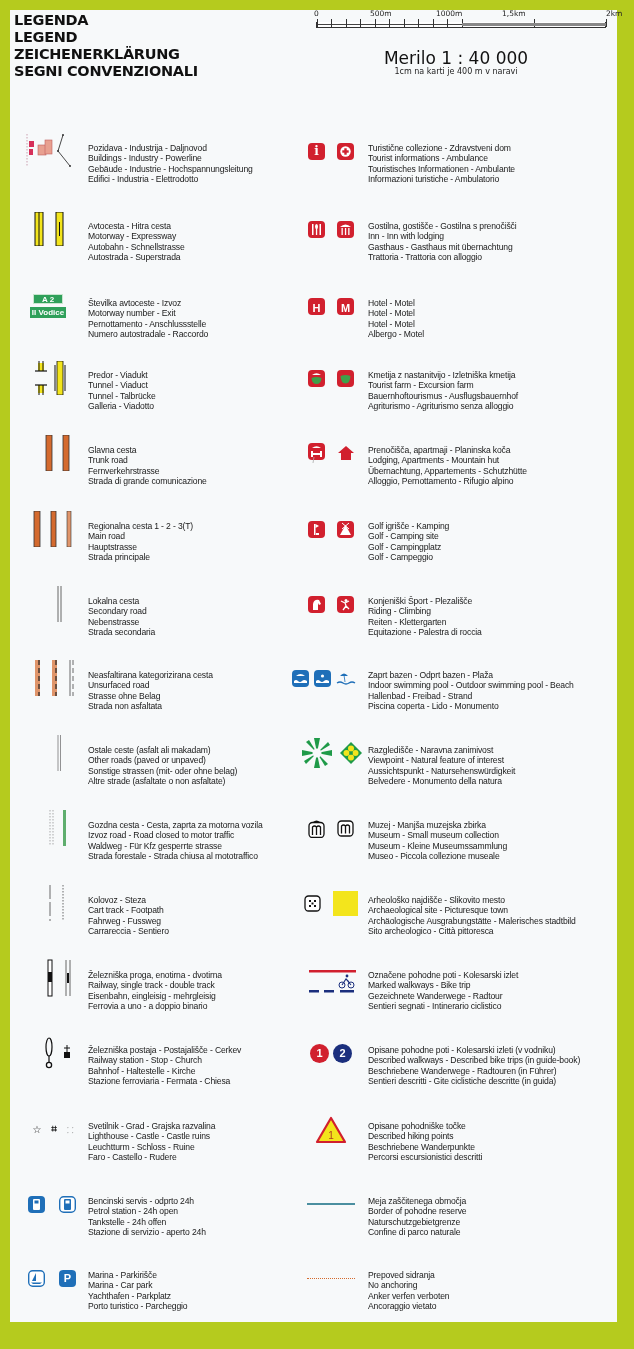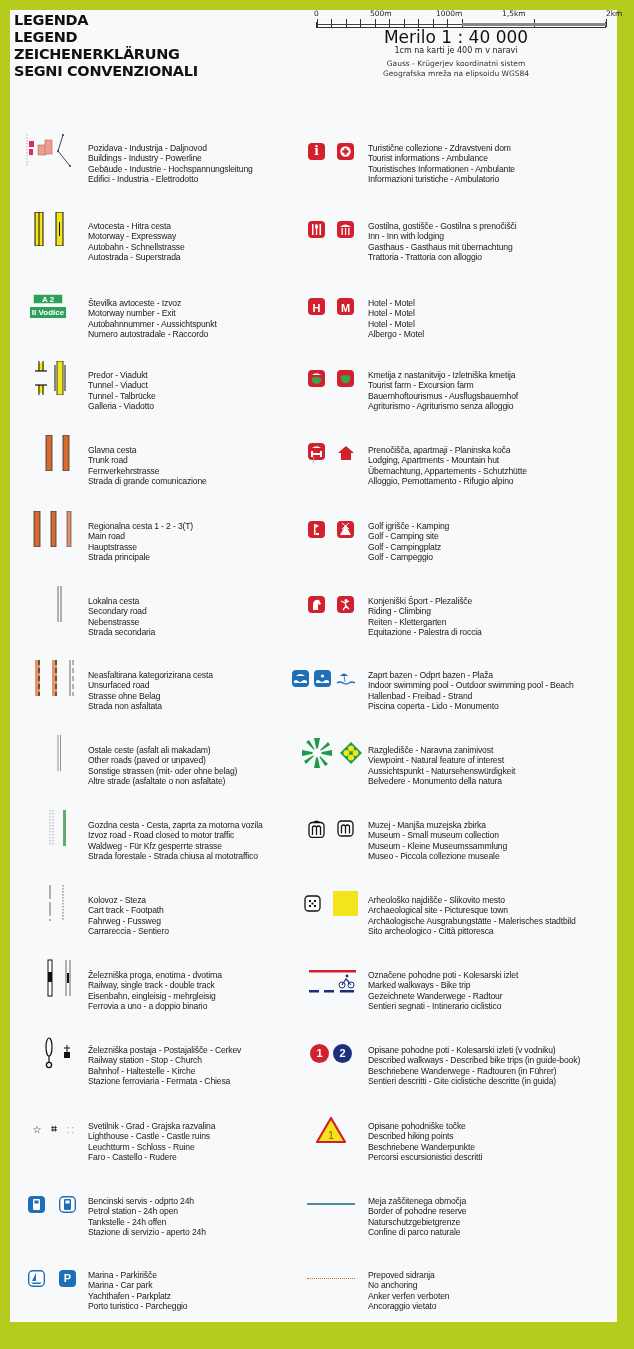--- a/index.html
+++ b/index.html
@@ -35,21 +35,21 @@
   .scale-labels { position: relative; height: 11px; font-size: 7.5px; color: #222; }
   .scale-labels span { position: absolute; top: 0; }
   .scale-bar {
     position: relative; height: 6px; margin-top: 2px;
     border: 1px solid #333; border-top: none;
     background: linear-gradient(#fff 0 45%, #444 45% 55%, #fff 55%);
   }
   .scale-bar i { position: absolute; top: -3px; width: 1px; height: 8px; background: #333; }
   .scale-fill { position: absolute; top: 1px; height: 3px; background: #888; }
   .scale-title {
-    text-align: center; font-size: 17px; color: #111; margin-top: 0; line-height: 18px;
+    text-align: center; font-size: 17px; color: #111; margin-top: 21px; line-height: 18px;
   }
   .scale-sub { text-align: center; font-size: 8px; color: #222; line-height: 9px; }
   .scale-note { text-align: center; font-size: 7.5px; color: #333; line-height: 10px; margin-top: 4px; }
 
   .entry { position: absolute; }
   .entry .sym {
     position: absolute; display: flex; align-items: center; justify-content: center; gap: 8px;
   }
   .entry .txt {
     position: absolute;
@@ -108,24 +108,20 @@
       <i style="left:101px"></i>
       <i style="left:116px"></i>
       <i style="left:130px"></i>
       <i style="left:145px"></i>
       <i style="left:217px"></i>
       <i style="left:289px"></i>
     <div class="scale-fill" style="left:145px;width:144px;"></div>
   </div>
   <div class="scale-title">Merilo 1 : 40 000</div>
   <div class="scale-sub">1cm na karti je 400 m v naravi</div>
-  <div class="scale-note">
-    <div>Gauss - Krügerjev koordinatni sistem</div>
-    <div>Geografska mreža na elipsoidu WGS84</div>
-  </div>
 </div>
 
 <div class="entry left" style="left:12px;top:130px;">
   <div class="sym">
     <svg width="60" height="40" viewBox="0 0 60 40">
       <line x1="9" y1="3" x2="9" y2="36" stroke="#c9a0b0" stroke-width="1" stroke-dasharray="1.5,1.5"></line>
       <rect x="11" y="10" width="5" height="6" fill="#d6305a"></rect>
         <rect x="11" y="18" width="4" height="6" fill="#d6305a"></rect>
       <rect x="20" y="14" width="8" height="10" fill="#e8a090" stroke="#c06060" stroke-width="0.6"></rect>
       <rect x="27" y="9" width="7" height="14" fill="#e8a090" stroke="#c06060" stroke-width="0.6"></rect>
@@ -162,21 +158,21 @@
 </div>
 
 <div class="entry left" style="left:12px;top:285px;">
   <div class="sym" style="flex-direction:column;gap:3px;">
     <div style="background:#2fa05a;color:#fff;font-size:8px;font-weight:bold;width:30px;height:10px;text-align:center;line-height:10px;border:1px solid #c9e6cf;">A 2</div>
     <div style="background:#2fa05a;color:#fff;font-size:8px;font-weight:bold;padding:0 2px;height:11px;line-height:11px;">II Vodice</div>
   </div>
   <div class="txt">
     <div>Številka avtoceste - Izvoz</div>
     <div>Motorway number - Exit</div>
-    <div>Autobahnnummer - Aussichtspunkt</div>
+    <div>Pernottamento - Anschlussstelle</div>
     <div>Numero autostradale - Raccordo</div>
   </div>
 </div>
 
 <div class="entry left" style="left:12px;top:357px;">
   <div class="sym">
     <svg width="50" height="34" viewBox="0 0 50 34">
       <rect x="15" y="2" width="6" height="8" fill="#f3e51c"></rect>
         <rect x="15" y="24" width="6" height="8" fill="#f3e51c"></rect>
       <line x1="16" y1="0" x2="16" y2="34" stroke="#111" stroke-width="1" stroke-dasharray="10,14"></line>

